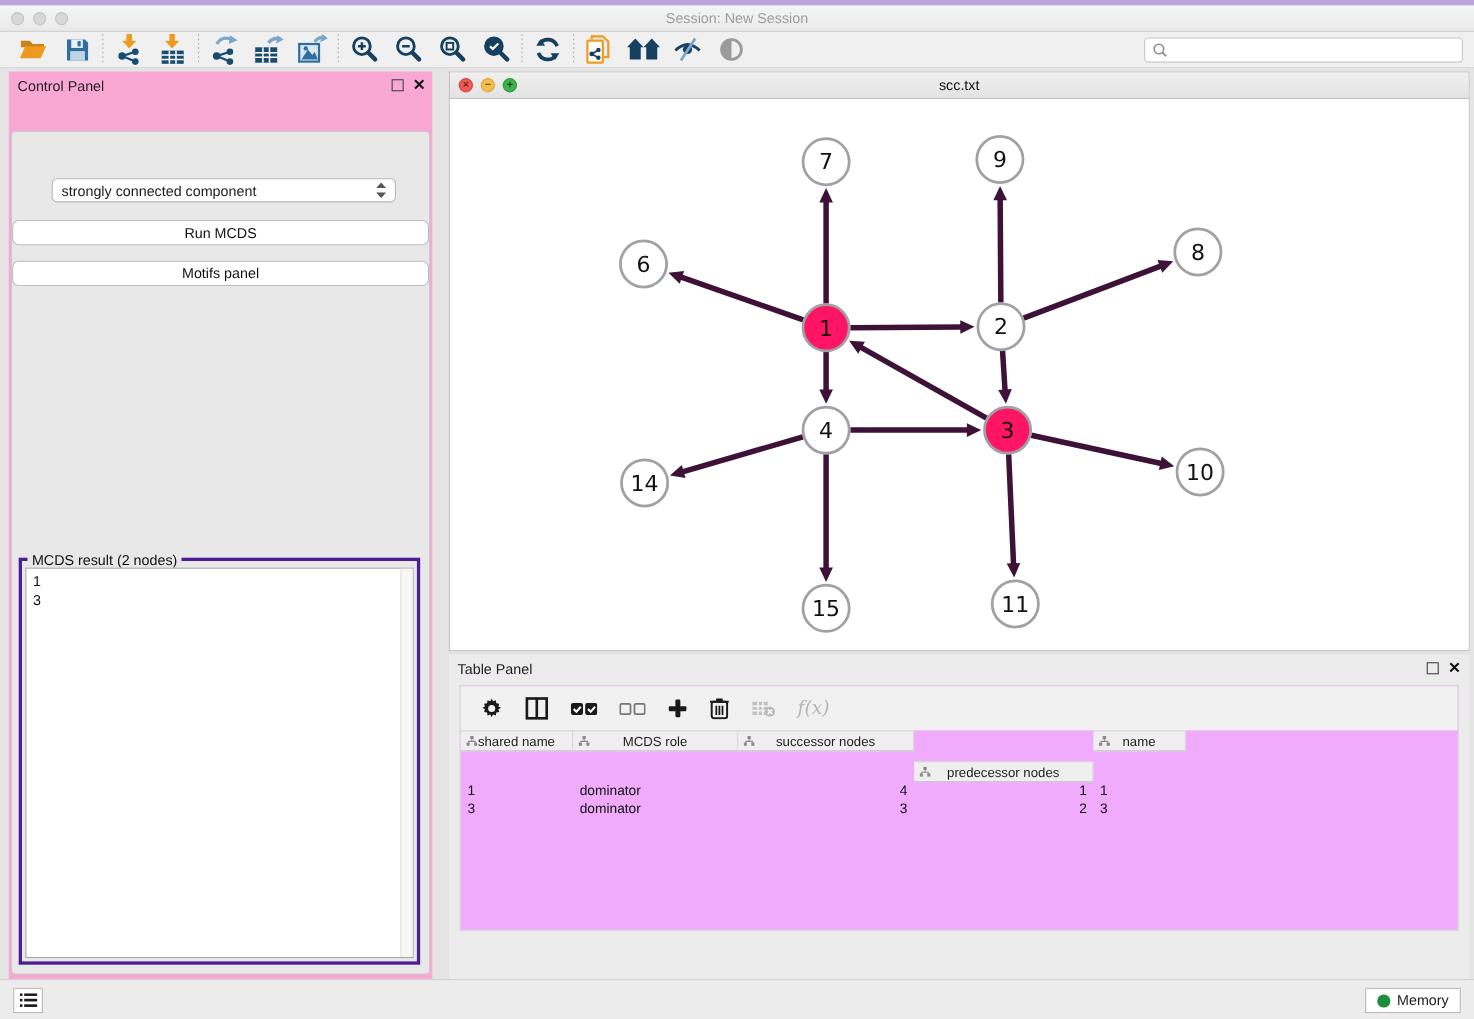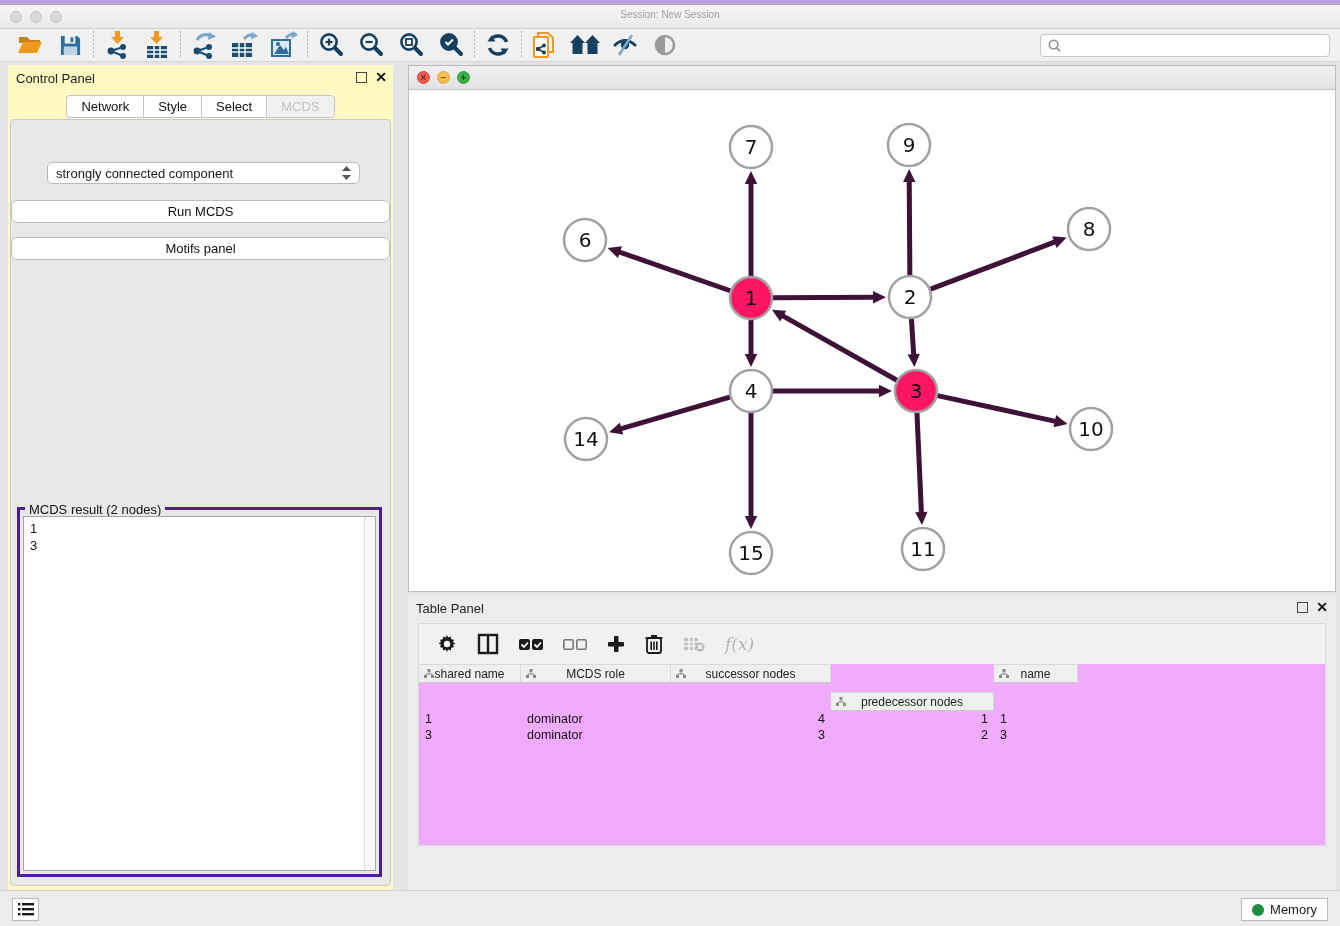--- a/index.html
+++ b/index.html
@@ -5,32 +5,32 @@
   * { margin:0; padding:0; box-sizing:border-box; }
   html,body { width:1340px; height:926px; }
   body { font-family:"Liberation Sans", sans-serif; background:#E4E4E4; position:relative; overflow:hidden; font-size:13px; color:#1a1a1a; }
 
   
   .menustrip { position:absolute; left:0; top:0; width:100%; height:5px; background:#BCA3DC; }
   .titlebar { position:absolute; left:0; top:5px; width:100%; height:24px;
     background:linear-gradient(#F6F6F6,#E9E9E9); border-bottom:1px solid #CFCFCF; }
   .tl-dots { position:absolute; left:10px; top:6px; display:flex; gap:8px; }
   .tl-dot { width:12px; height:12px; border-radius:50%; background:#D8D8D8; border:1px solid #C3C3C3; }
-  .win-title { position:absolute; width:100%; top:4px; text-align:center; color:#9E9E9E; font-size:10px; }
+  .win-title { position:absolute; width:100%; top:4px; text-align:center; color:#9E9E9E; font-size:13px; }
 
   .toolbar { position:absolute; left:0; top:29px; width:100%; height:33px; background:#F0F0F0;
     border-bottom:1px solid #D6D6D6; display:flex; align-items:center; padding-left:10px; }
   .tbtn { display:flex; align-items:center; justify-content:center; width:40px; height:30px; cursor:pointer; }
   .tsep { width:1px; height:28px; margin:0 3px; background-image:linear-gradient(#AFAFAF 40%, transparent 40%); background-size:1px 4px; }
   .searchbox { position:absolute; right:10px; top:5px; width:290px; height:23px; background:#fff;
     border:1px solid #C6C6C6; border-radius:4px; display:flex; align-items:center; padding:0 6px; }
   .searchbox input { border:none; outline:none; flex:1; font-size:12px; font-family:"Liberation Sans",sans-serif; background:transparent; }
 
   
-  .cp { position:absolute; left:8px; top:65px; width:385px; height:825px; background:#fef9c3; }
+  .cp { position:absolute; left:8px; top:65px; width:385px; height:825px; background:#f9a8d4; }
   .panel-head { position:relative; height:26px; }
   .panel-title { position:absolute; left:8px; top:6px; font-size:13px; color:#222; }
   .panel-ctl { position:absolute; top:6px; display:flex; gap:8px; }
   .cp .panel-ctl { right:6px; }
   .float-ic { width:11px; height:11px; border:1.6px solid #444; margin-top:1px; }
   .close-ic { font-size:14px; font-weight:bold; color:#111; line-height:13px; }
 
   .cp-tabs { position:absolute; left:0; top:30px; width:100%; display:flex; justify-content:center; }
   .tab { height:23px; padding:3px 14px 0 14px; background:#fff; border:1px solid #C4C4C4; border-right:none;
     font-size:13px; color:#111; cursor:pointer; }
@@ -265,26 +265,20 @@
   </div>
 </div>
 
 <div class="cp">
   <div class="panel-head">
     <span class="panel-title">Control Panel</span>
     <span class="panel-ctl">
       <span class="float-ic"></span>
       <span class="close-ic">✕</span>
     </span>
-  </div>
-  <div class="cp-tabs">
-    <span class="tab">Network</span>
-    <span class="tab">Style</span>
-    <span class="tab">Select</span>
-    <span class="tab sel">MCDS</span>
   </div>
   <div class="cp-pane">
     <div class="dropdown">
       <span class="dd-text">strongly connected component</span>
       <svg width="9" height="14" viewBox="0 0 9 14">
           <polygon points="4.5,0 9,5 0,5" fill="#555"></polygon>
           <polygon points="4.5,14 9,9 0,9" fill="#555"></polygon>
         </svg>
     </div>
     <div class="btn-row">
@@ -304,20 +298,21 @@
   </div>
 </div>
 
 <div class="net">
   <div class="net-titlebar">
     <div class="traffic">
       <div class="tdot red">×</div>
       <div class="tdot yel">−</div>
       <div class="tdot grn">+</div>
     </div>
+    <div class="net-title">scc.txt</div>
   </div>
   <div class="net-canvas">
     <svg id="graph-svg" width="926" height="501">
         <line x1="342" y1="186" x2="342" y2="92" stroke="#3E1237" stroke-width="5"></line>
         <polygon points="342,81 348.2,94 335.8,94" fill="#3E1237"></polygon>
         <line x1="321.23121807335133" y1="200.7434376400866" x2="209.04124397421378" y2="161.54453102713495" stroke="#3E1237" stroke-width="5"></line>
         <polygon points="198.65685301088945,157.91624984717825 212.9743462689756,156.35119815325336 208.88428384793352,168.05723887554623" fill="#3E1237"></polygon>
         <line x1="363.9995649035371" y1="207.86163795658152" x2="466.0006921989182" y2="207.2201214327112" stroke="#3E1237" stroke-width="5"></line>
         <polygon points="477.0004746506868,207.15094041100198 464.03972469265096,213.43257718220062 463.9617388136333,201.0328224183888" fill="#3E1237"></polygon>
         <line x1="342" y1="230" x2="342" y2="266" stroke="#3E1237" stroke-width="5"></line>

